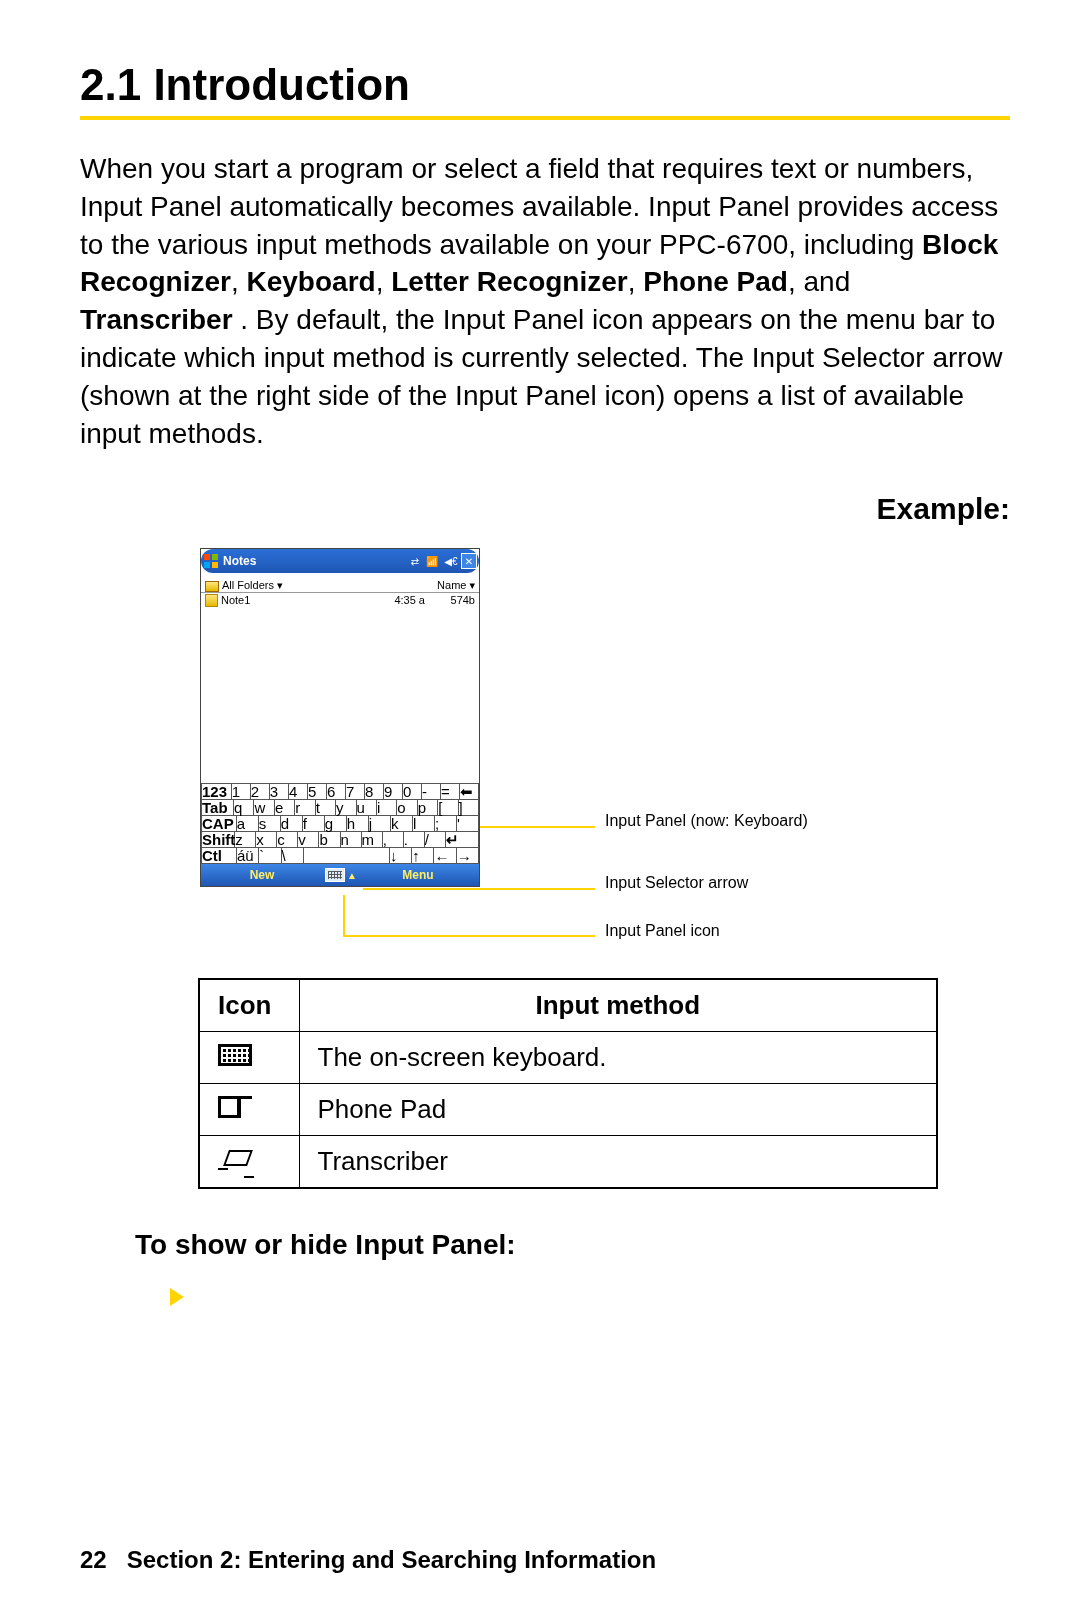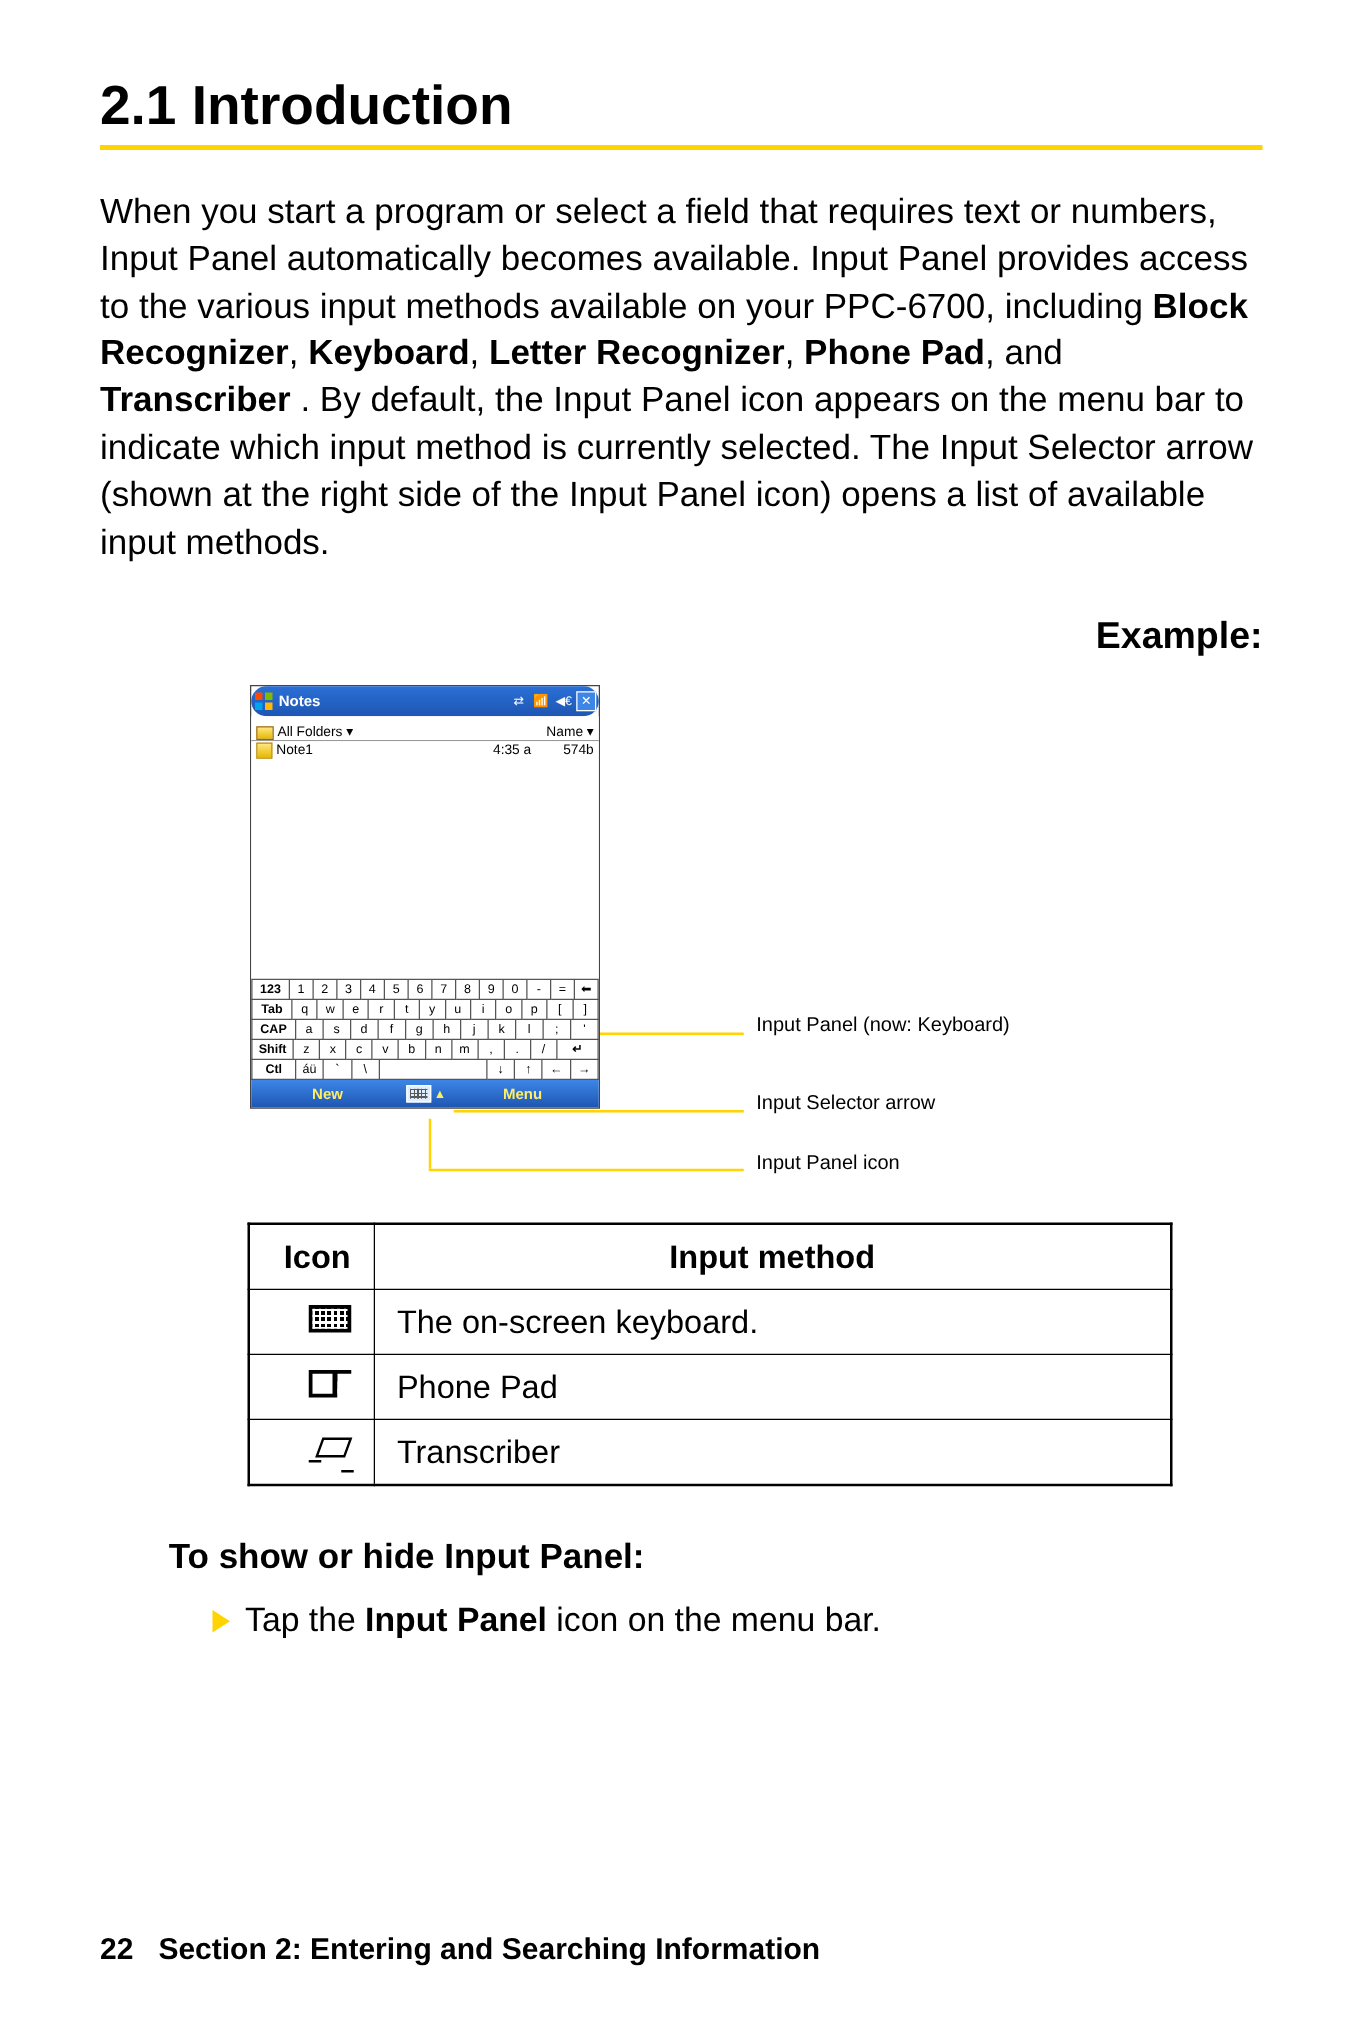--- a/index.html
+++ b/index.html
@@ -106,22 +106,22 @@
   
   .kbd {
     border-top: 1px solid #555;
     background: #fff;
   }
   .kbd-row { display: flex; }
   .kbd-row span {
     border: 1px solid #555;
     border-left: none;
     border-top: none;
-    font-size: 10px;
-    text-align: center;
+    font-size: 15px;
+    text-align: left;
     line-height: 15px;
     height: 16px;
     flex: 1;
     min-width: 0;
   }
   .kbd-row span:first-child { border-left: 1px solid #555; }
   .kbd-row span.w { flex: 1.6; font-weight:700; }
   .dev-menubar {
     background: linear-gradient(#3d86e6,#1e56b3);
     color: #fff;
@@ -169,21 +169,21 @@
     margin: 20px 0 0 118px;
     font-size: 26px;
   }
   .method-table th, .method-table td {
     border: 1px solid #000;
     padding: 10px 18px;
     text-align: left;
   }
   .method-table th { font-weight: 700; text-align: center; }
   .method-table th:first-child, .method-table td:first-child {
-    width: 100px; text-align: right;
+    width: 100px; text-align: left;
   }
   .icon-kbd {
     display:inline-block; width:34px; height:22px;
     background:#000; position:relative;
   }
   .icon-kbd::after{
     content:""; position:absolute; inset:3px;
     background:
       repeating-linear-gradient(#fff 0 2px, transparent 2px 5px),
       repeating-linear-gradient(90deg,#fff 0 2px, transparent 2px 5px);
@@ -401,20 +401,17 @@
     <td><span class="icon-trans"></span></td>
     <td>Transcriber</td>
   </tr>
 </tbody>
   </table>
 
 <div class="subhead">To show or hide Input Panel:</div>
 
 <div class="step">
   <div class="tri"></div>
-  <div>
-    <span>Tap the </span><span style="font-weight:700">Input Panel</span><span> icon on the menu bar.</span>
-  </div>
 </div>
 
 <div class="footer">
   <span>22</span>&nbsp;&nbsp;&nbsp;<span>Section 2: Entering and Searching Information</span>
 </div>
 
 </body></html>

